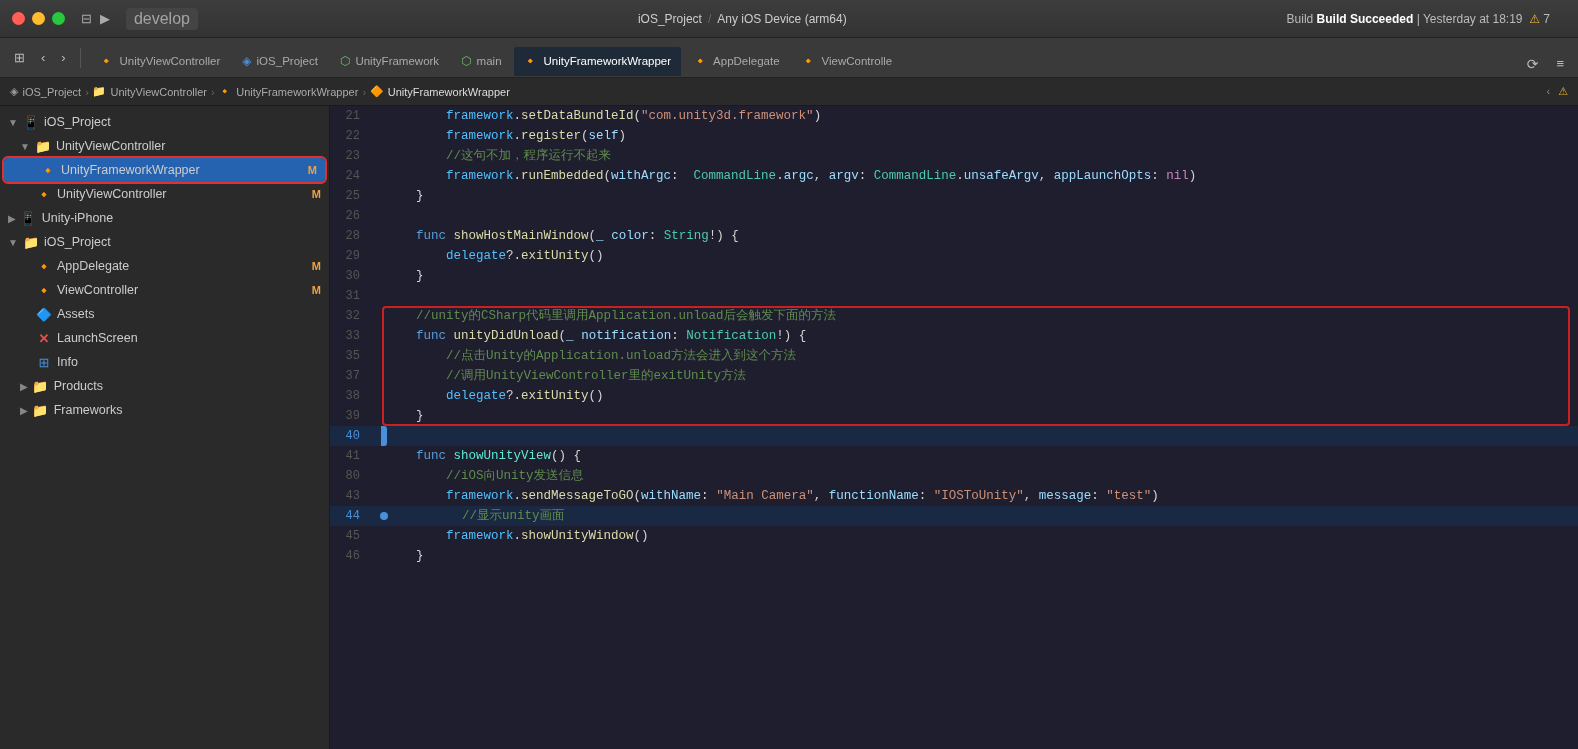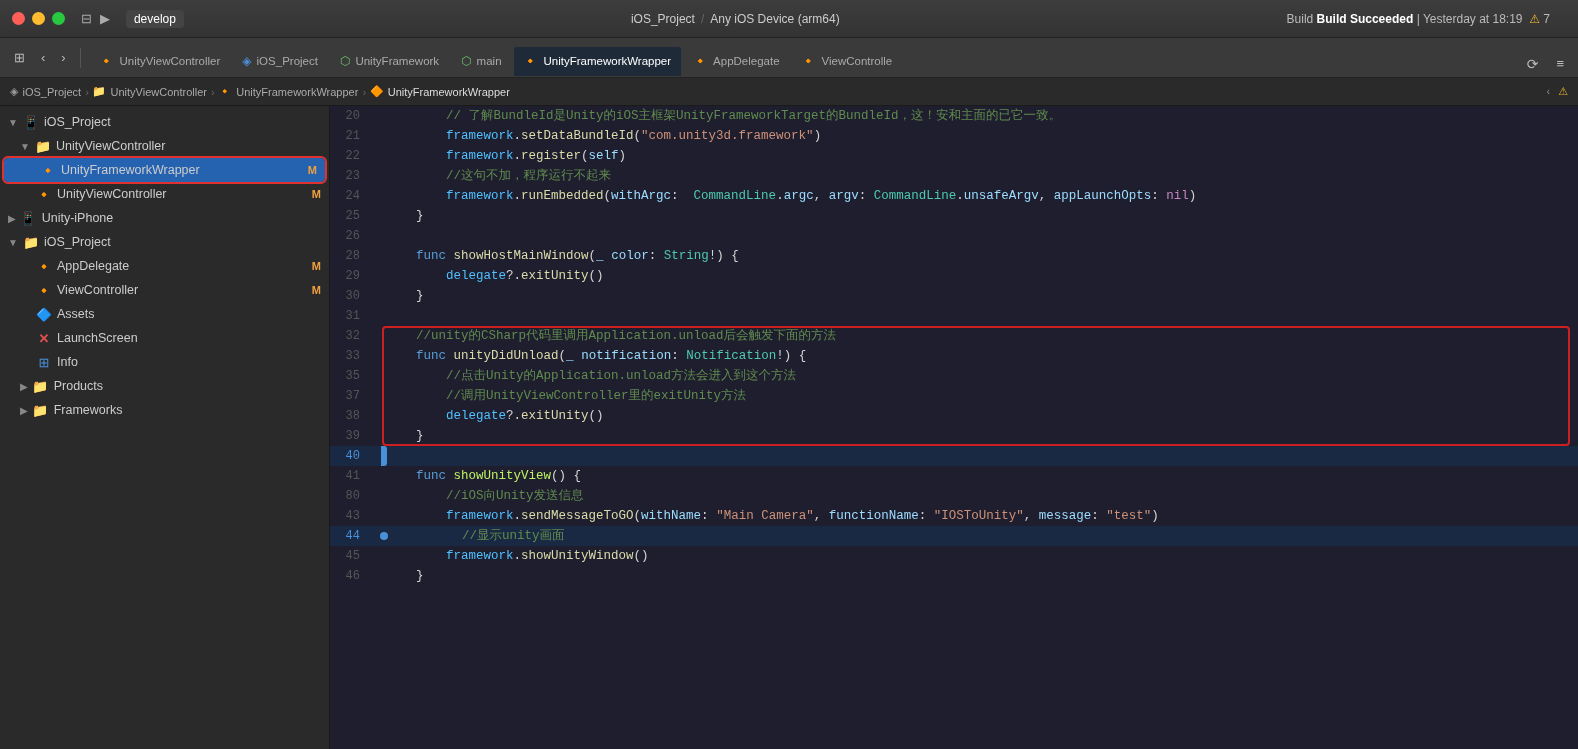--- a/index.html
+++ b/index.html
@@ -46,22 +46,22 @@
     .title-center {
       flex: 1;
       display: flex;
       align-items: center;
       justify-content: center;
       gap: 6px;
       font-size: 12px;
       color: #ccc;
     }
     .branch-name {
-      font-size: 12px;
-      color: #ffffff;
+      font-size: 16px;
+      color: #a3a3a3;
       background: #444;
       padding: 2px 8px;
       border-radius: 4px;
     }
     .build-status {
       font-size: 12px;
       color: #bbb;
       margin-left: auto;
       margin-right: 16px;
     }
@@ -414,25 +414,20 @@
       <span>Frameworks</span>
     </div>
 
   </div>
 
   <div id="editor">
     <div class="code-area">
 
       <div style="position:relative;">
 
-        <div class="code-line">
-          <span class="line-num">20</span>
-          <span class="line-gutter"></span>
-          <span class="line-content cmt">        // 了解BundleId是Unity的iOS主框架UnityFrameworkTarget的BundleId，这！安和主面的已它一致。</span>
-        </div>
 
         <div class="code-line">
           <span class="line-num">21</span>
           <span class="line-gutter"></span>
           <span class="line-content">        <span class="cn">framework</span>.<span style="color:#dcdcaa;">setDataBundleId</span>(<span class="str">"com.unity3d.framework"</span>)</span>
         </div>
 
         <div class="code-line">
           <span class="line-num">22</span>
           <span class="line-gutter"></span>
@@ -534,21 +529,21 @@
           <span class="line-num" style="color:#4a90d9;">40</span>
           <span class="line-gutter">
             <div style="width:6px;height:20px;background:#4a90d9;border-radius:0 3px 3px 0;margin-left:0;"></div>
           </span>
           <span class="line-content"></span>
         </div>
 
         <div class="code-line">
           <span class="line-num">41</span>
           <span class="line-gutter"></span>
-          <span class="line-content">    <span class="kw-func">func</span> <span style="color:#bef264;">showUnityView</span>() {</span>
+          <span class="line-content">    <span class="kw-func">func</span> <span style="color:#5eead4;">showUnityView</span>() {</span>
         </div>
 
         <div class="code-line">
           <span class="line-num">80</span>
           <span class="line-gutter"></span>
           <span class="line-content cmt">        //iOS向Unity发送信息</span>
         </div>
 
         <div class="code-line">
           <span class="line-num">43</span>

